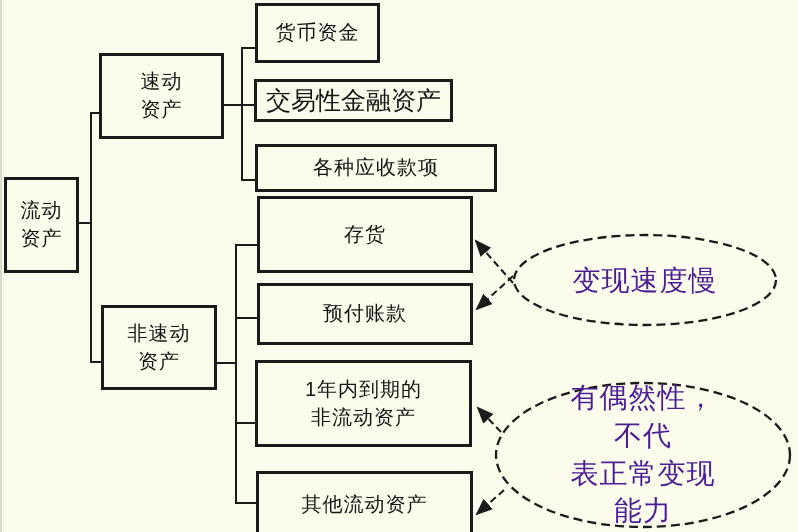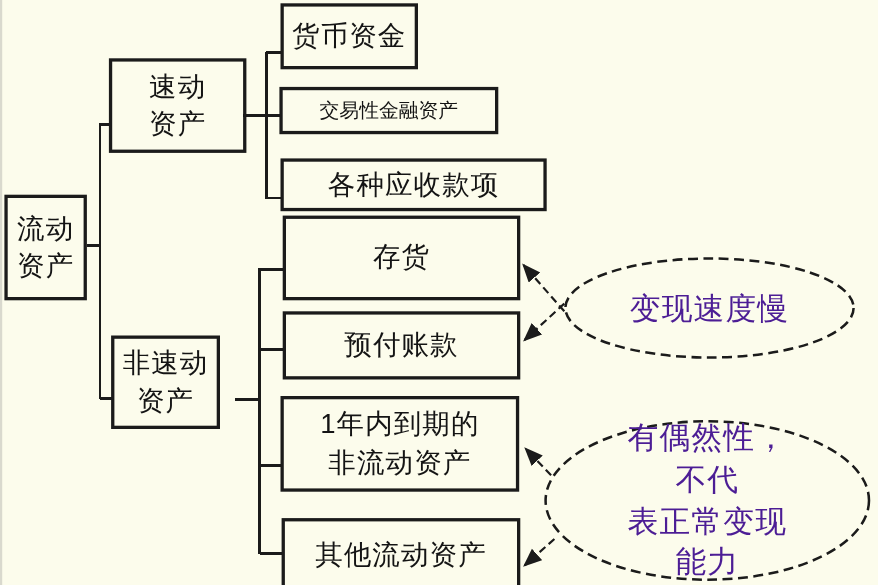--- a/index.html
+++ b/index.html
@@ -23,27 +23,27 @@
   .box{
     position:absolute;
     box-sizing:border-box;
     border:3px solid #1b1b1b;
     display:flex;align-items:center;justify-content:center;
     text-align:center;
     color:#141414;
   }
   .lbl{
     white-space:pre-line;
-    font-size:25px;
+    font-size:20px;
     font-weight:500;
     line-height:1.38;
     letter-spacing:1px;
     color:#141414;
   }
-  .lbl.sm{font-size:18px;letter-spacing:0;}
+  .lbl.sm{font-size:25px;letter-spacing:0;}
   .ellipse-label{
     position:absolute;
     transform:translate(-50%,-50%);
     text-align:center;
     color:#4c1d95;
     font-size:28px;
     font-weight:500;
     line-height:1.35;
     white-space:pre-line;
     letter-spacing:1px;
@@ -101,21 +101,21 @@
   <div class="box" style="left:4px;top:177px;width:75px;height:96px">
     <span class="lbl">流动
 资产</span>
   </div>
 
   <div class="box" style="left:99px;top:53px;width:125px;height:86px">
     <span class="lbl">速动
 资产</span>
   </div>
 
-  <div class="box" style="left:101px;top:305px;width:99px;height:85px">
+  <div class="box" style="left:101px;top:305px;width:116px;height:85px">
     <span class="lbl">非速动
 资产</span>
   </div>
 
   <div class="box" style="left:255px;top:3px;width:125px;height:60px">
     <span class="lbl">货币资金</span>
   </div>
 
   <div class="box" style="left:254px;top:79px;width:199px;height:43px">
     <span class="lbl sm">交易性金融资产</span>

